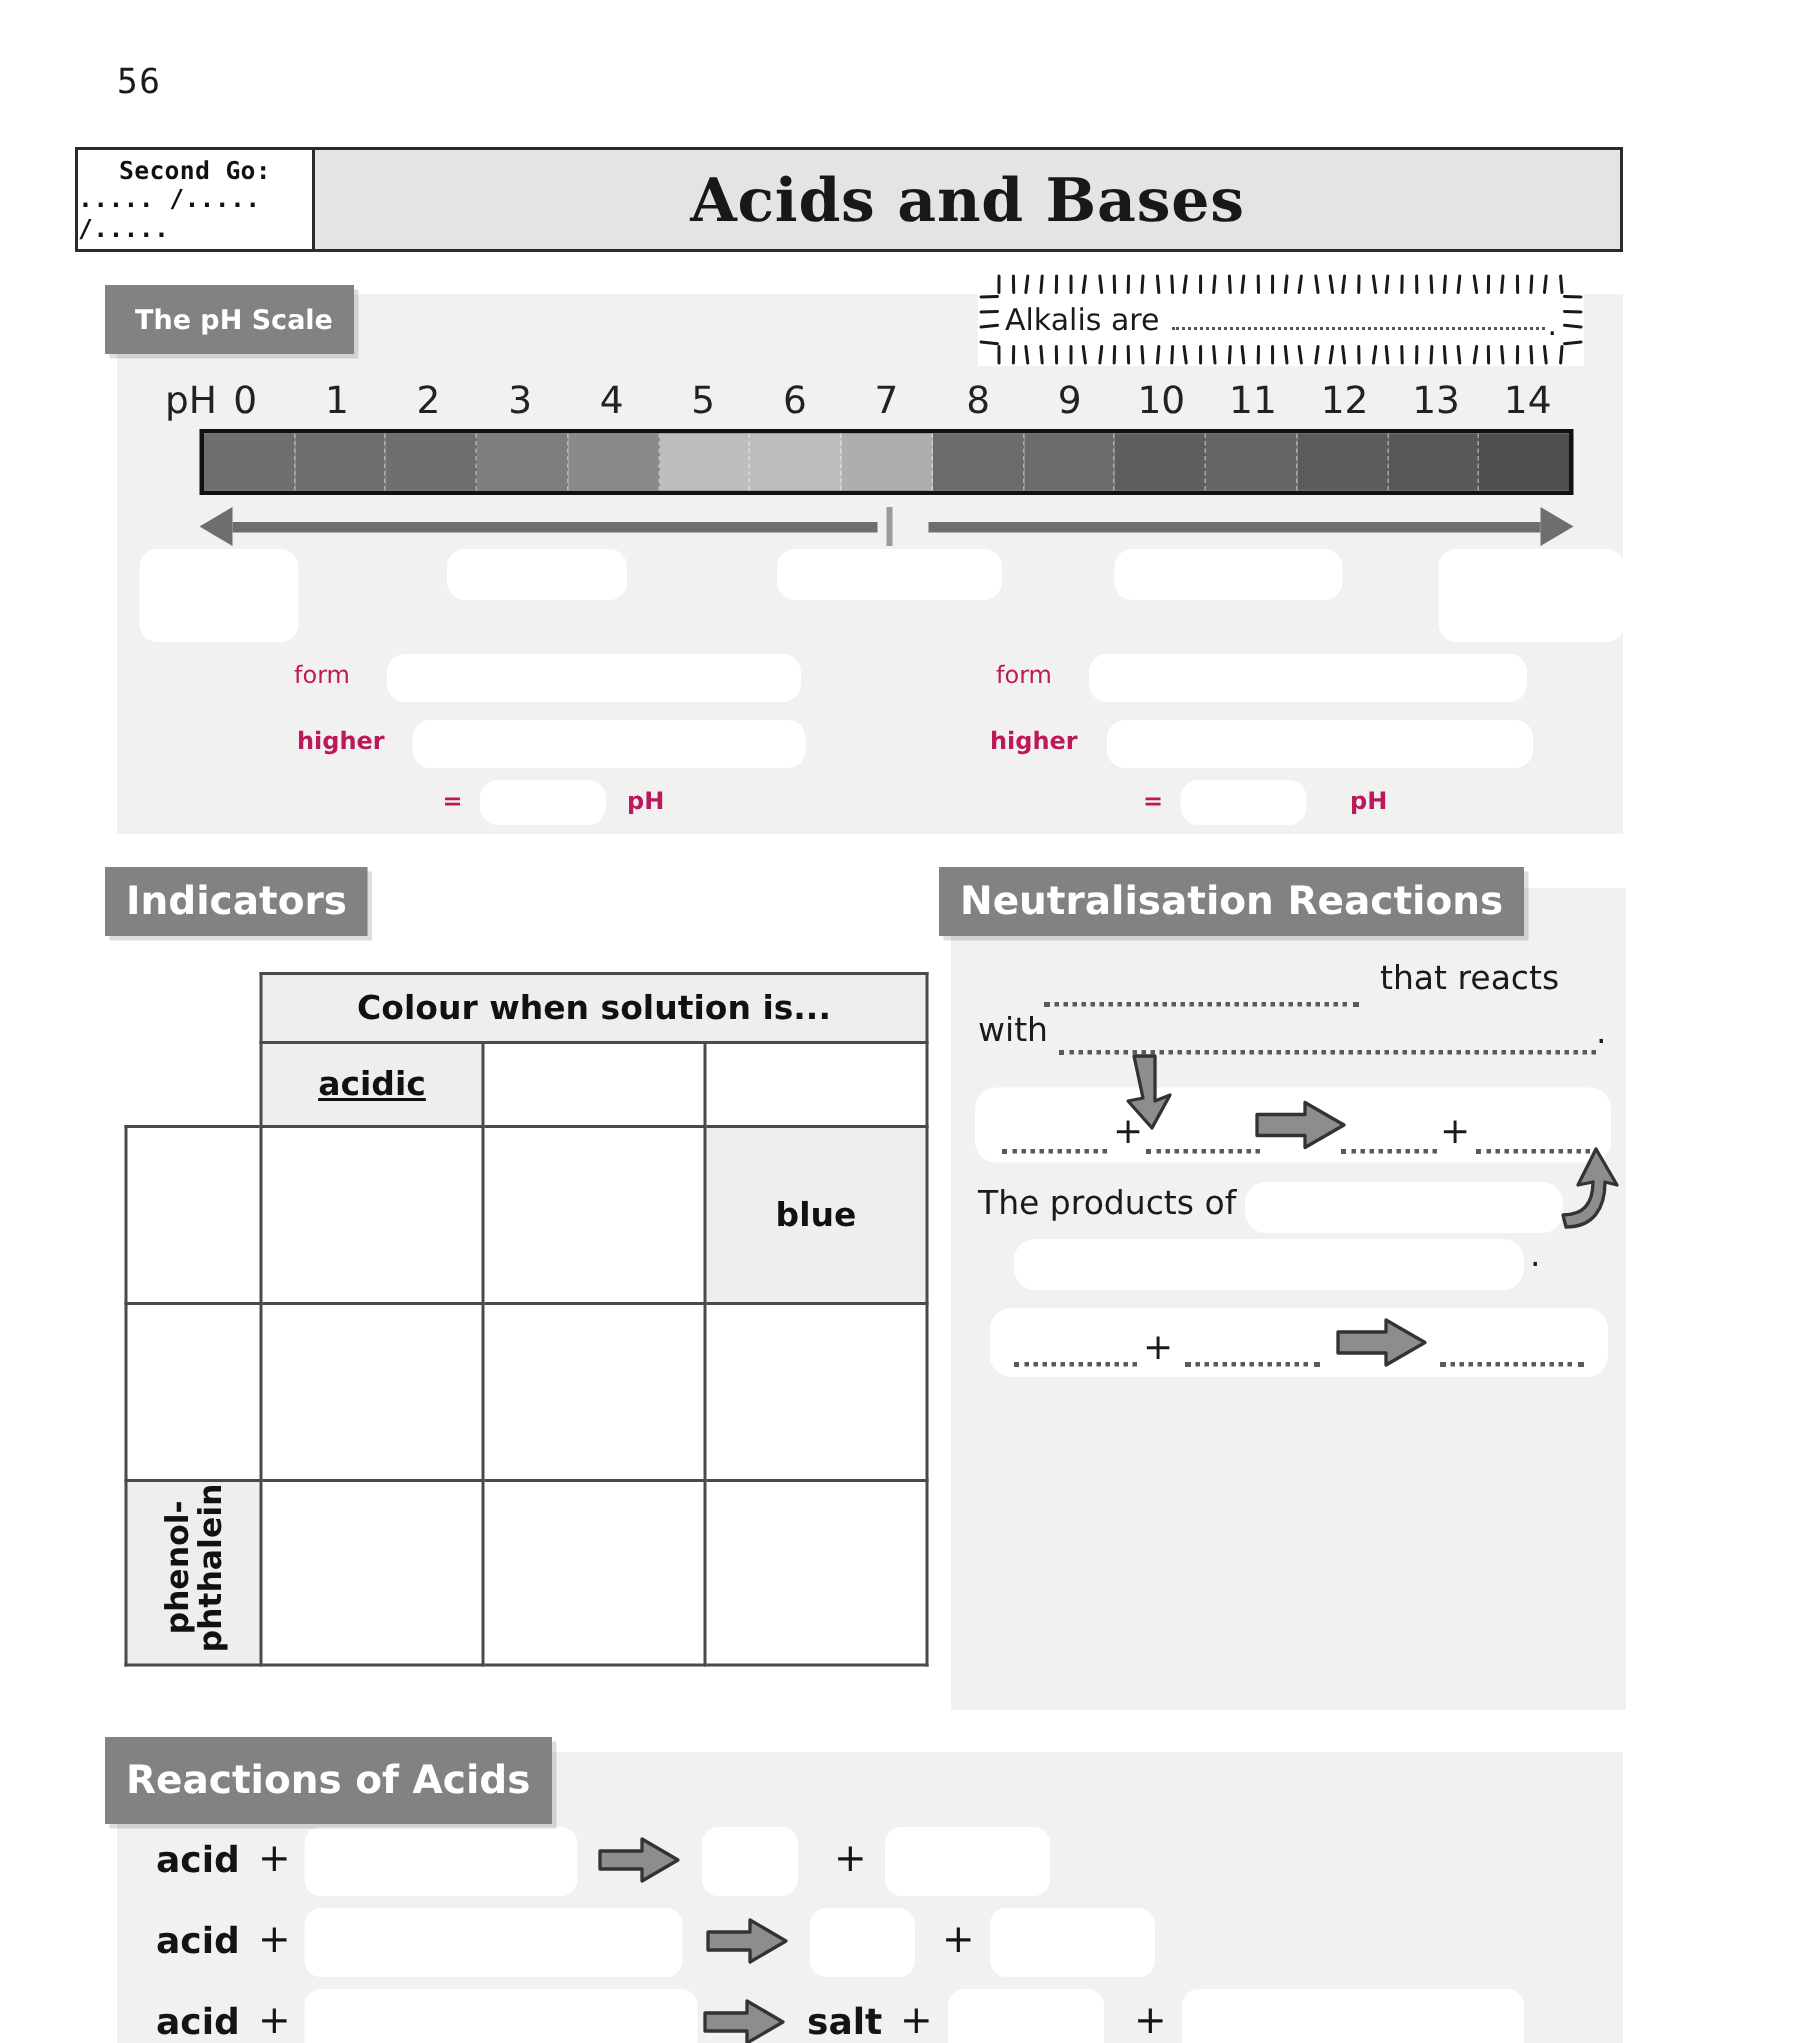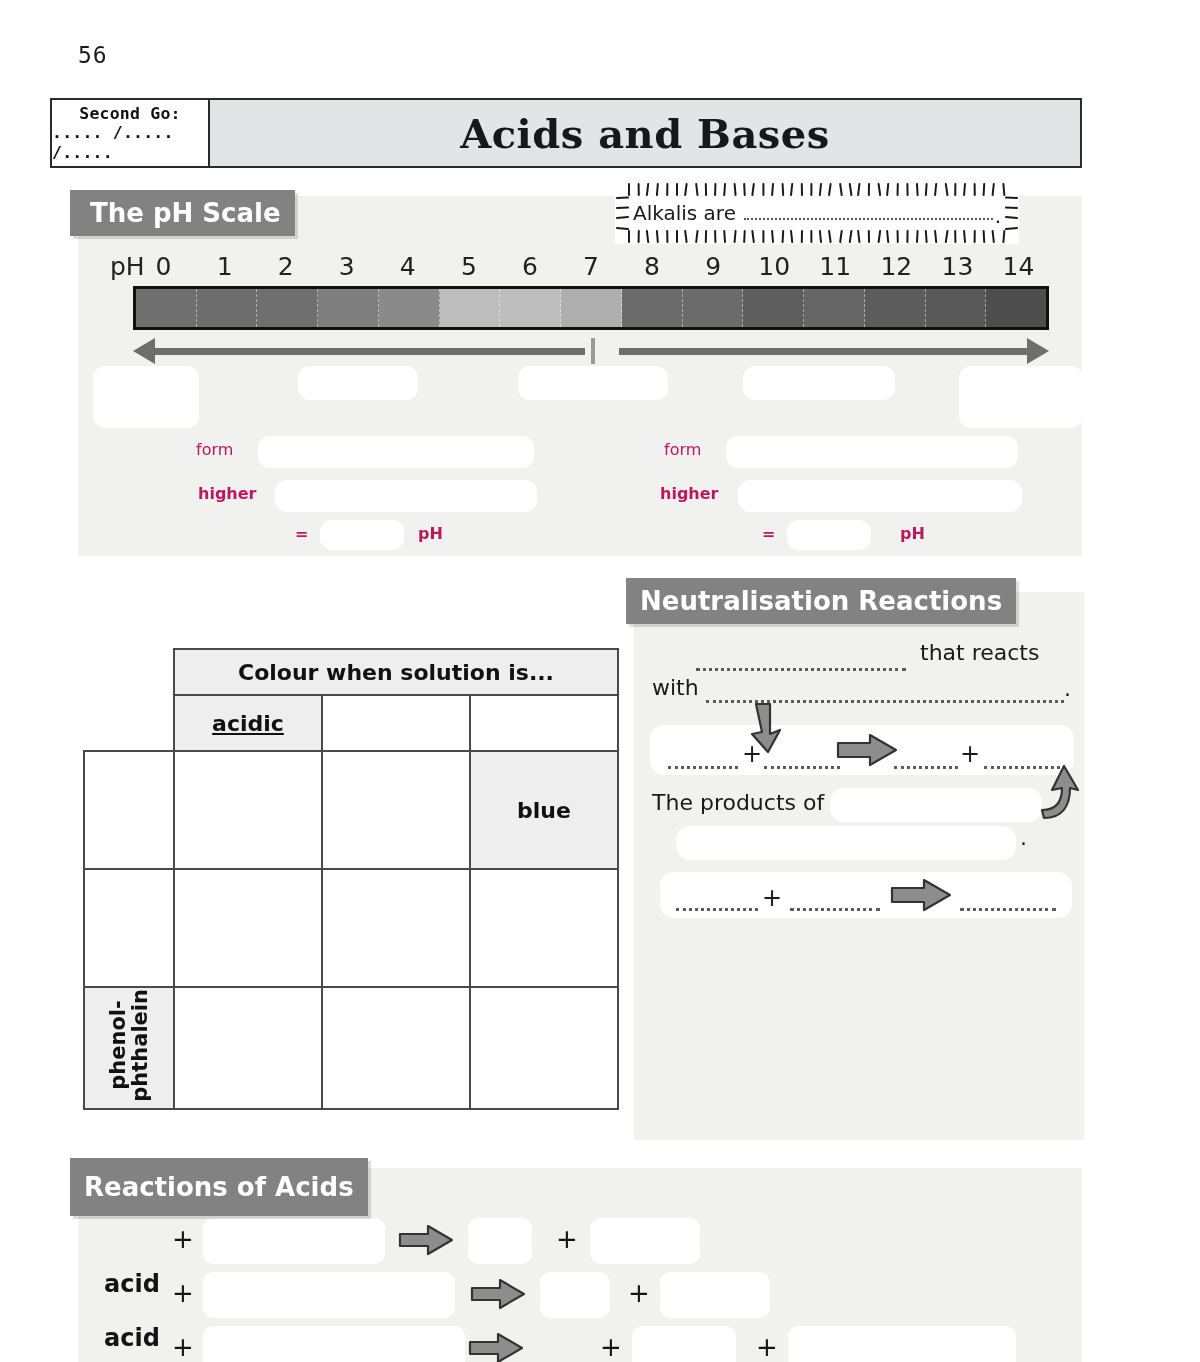--- a/index.html
+++ b/index.html
@@ -83,21 +83,21 @@
 
   
   .abox{ position:absolute; background:#fff; border-radius:12px; z-index:5; }
 
   .ph-foot{ position:absolute; z-index:5; font-family:"DejaVu Sans", sans-serif; }
   .ph-foot .lbl{ font-size:16px; font-weight:bold; color:#be185d; }
   .ph-foot .lbl.thin{ font-weight:normal; }
 
   
   #alkalis{
-    position:absolute; left:615px; top:182px; width:404px; height:62px;
+    position:absolute; left:652px; top:182px; width:404px; height:62px;
     background:#ffffff; z-index:8;
   }
   #alkalis .inner{
     position:absolute; left:18px; top:12px; right:18px; bottom:12px;
     display:flex; align-items:center;
   }
   #alkalis .a-text{ font-family:"DejaVu Sans", sans-serif; font-size:20px; color:#1a1a1a; white-space:nowrap;}
   #alkalis .a-line{
     flex:1; margin-left:8px; margin-top:12px;
     border-bottom:2.5px dotted #555; height:1px;
@@ -148,42 +148,42 @@
   .acid-table td.hd2{ width:196px; }
   .acid-table td.cell{ height:48px; }
   .acid-table td.shade{ background:#efefef; }
   sub{ font-size:.68em; vertical-align:-.28em; }
 
   
   #rx-panel{ left:78px; top:1168px; width:1004px; height:194px; }
   #rx-head{ left:70px; top:1158px; height:58px; font-size:26px; }
   .rx-lbl{
     position:absolute; font-family:"DejaVu Sans", sans-serif;
-    font-size:24px; font-weight:bold; color:#141414;margin-top:44px;
+    font-size:24px; font-weight:bold; color:#141414;
   }
   .rx-box{ position:absolute; background:#fff; border-radius:11px; height:46px; }
   .plus{ position:absolute; font-family:"DejaVu Sans", sans-serif; font-size:26px; color:#141414; }
 </style>
 </head>
 <body>
 
 <div class="page">
 
   <div class="page-number">56</div>
 
   <div class="titlebar">
     <div class="secondgo">
       <div class="sg-label">Second Go:</div>
       <div class="sg-date">..... /..... /.....</div>
     </div>
     <div class="title-text">Acids and Bases</div>
   </div>
 
   <div class="panel" id="ph-panel"></div>
-  <div class="sec-head" style="left:70px; top:190px; height:46px; font-size:26px;padding-left:20px;">The pH Scale</div>
+  <div class="sec-head" style="left:70px; top:190px; height:46px; font-size:18px;padding-left:20px;">The pH Scale</div>
 
   <div id="alkalis">
     <svg class="ticks" width="404" height="62" viewBox="0 0 404 62">
       <g stroke="#1a1a1a" stroke-width="2" stroke-linecap="round">
         
       </g>
       <g id="tickgroup" stroke="#1a1a1a" stroke-width="2" stroke-linecap="round">
           <line x1="14" y1="2" x2="13.967410836762689" y2="13"></line>
           <line x1="14" y1="60" x2="13.967410836762689" y2="49"></line>
           <line x1="23.6" y1="2" x2="23.806684670781895" y2="13"></line>
@@ -361,20 +361,21 @@
   <div class="abox" style="left:738px; top:480px; width:284px; height:32px;"></div>
 
   <div class="ph-foot" style="left:762px; top:524px;">
     <span class="lbl">=</span>
   </div>
   <div class="abox" style="left:787px; top:520px; width:84px; height:30px;"></div>
   <div class="ph-foot" style="left:900px; top:524px;">
     <span class="lbl">pH</span>
   </div>
 
+  <div class="sec-head" id="ind-head">Indicators</div>
 
   <div class="ind-table">
     <table>
       <tbody>
           <tr class="r-hd">
         <td class="noborder c-lbl"></td>
         <td class="shade" colspan="3">Colour when solution is...</td>
       </tr>
       <tr class="r-sub">
         <td class="noborder c-lbl"></td>

